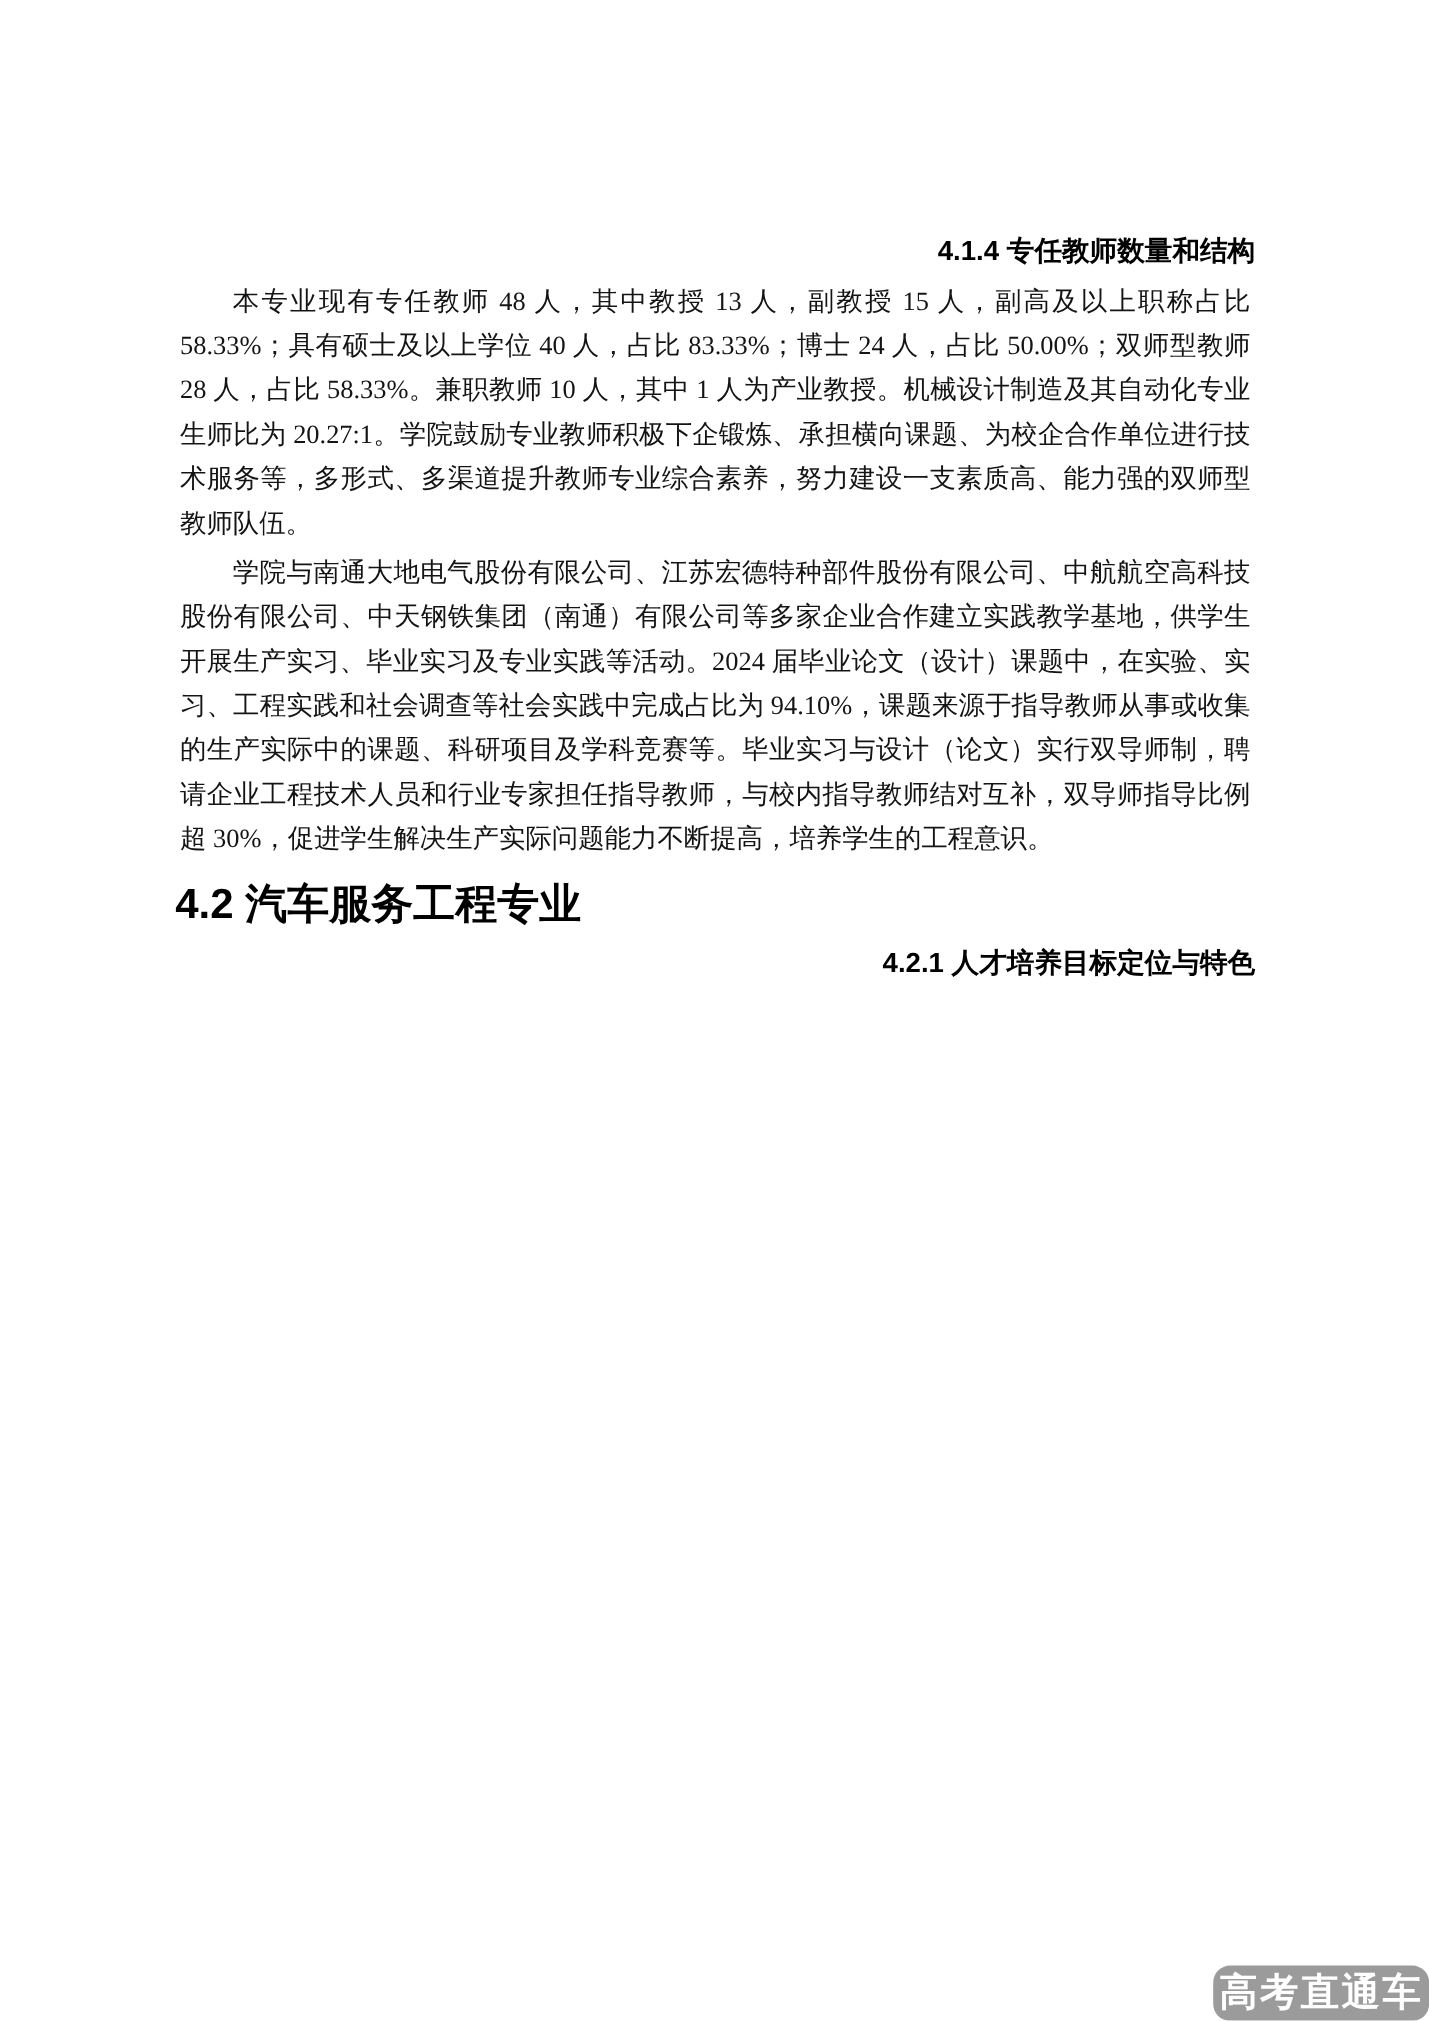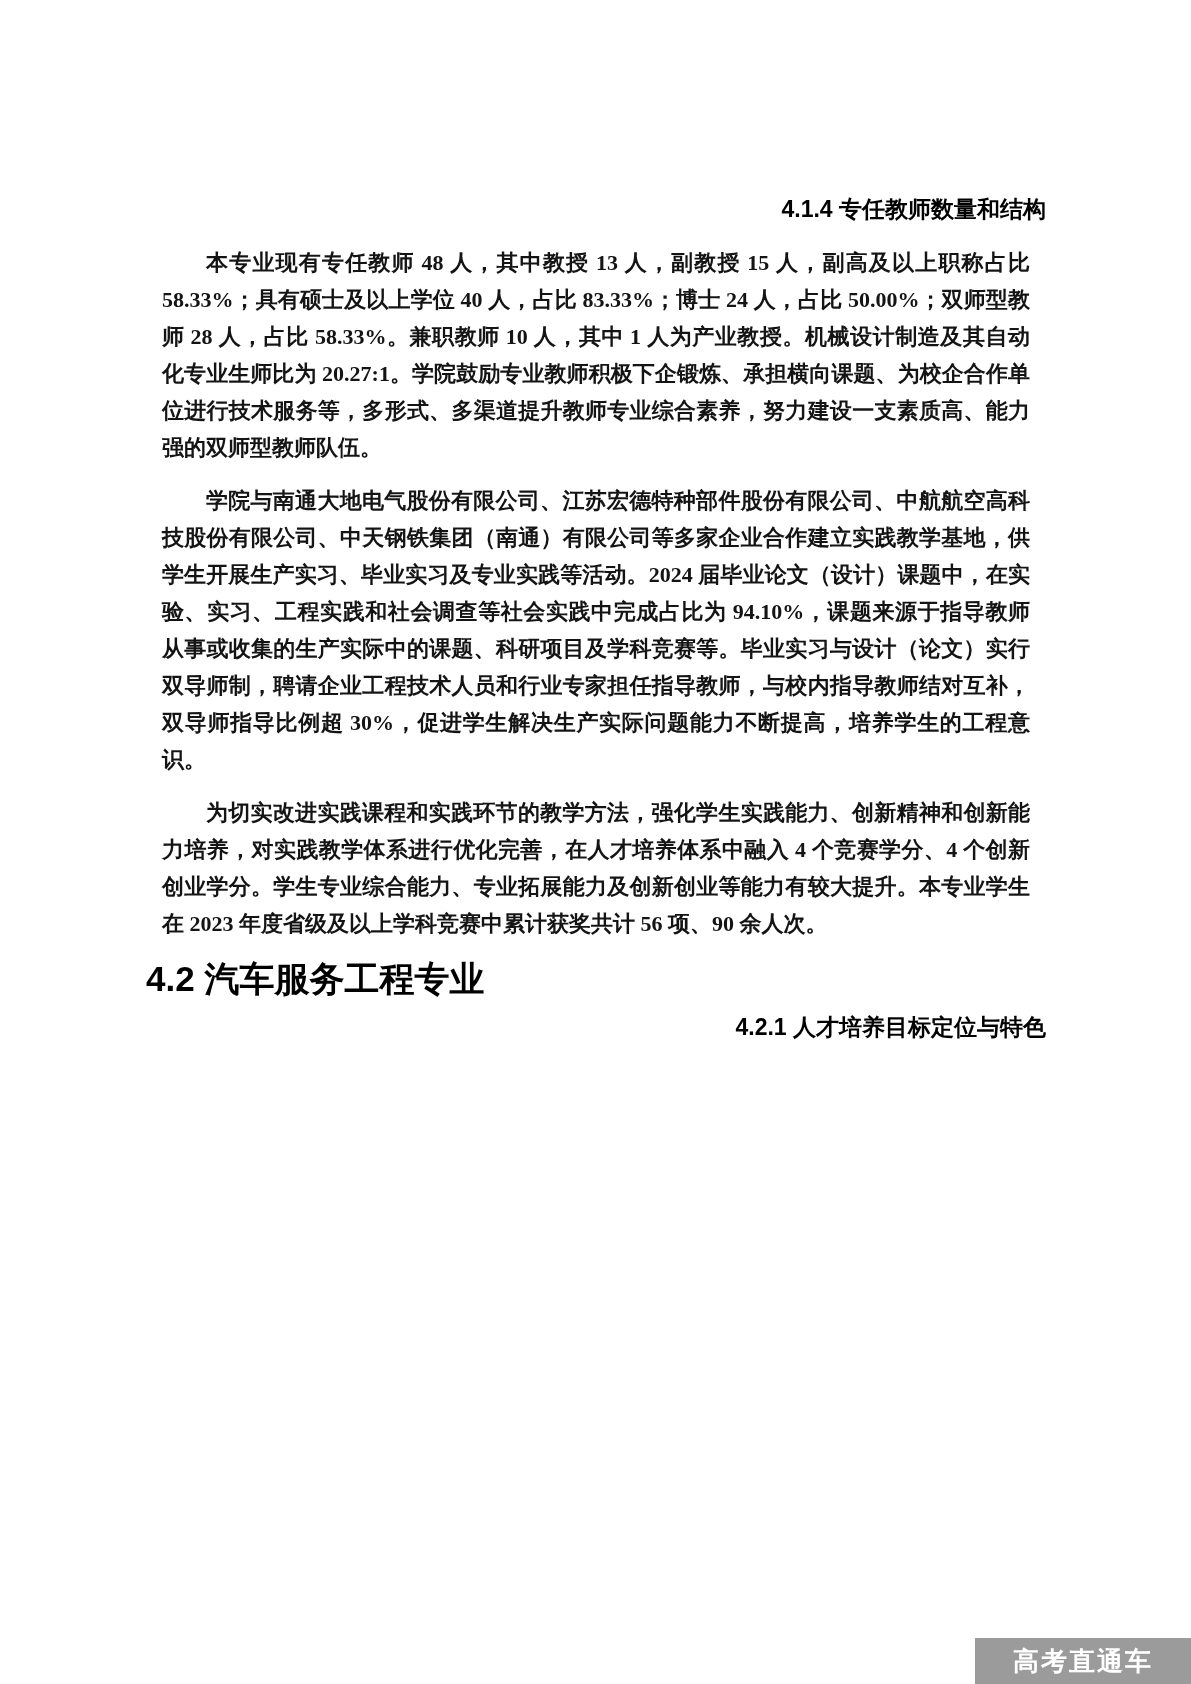--- a/index.html
+++ b/index.html
@@ -20,22 +20,21 @@
     position: absolute;
     left: 146px;
     top: 190px;
     width: 900px;
   }
   .body-p {
     font-size: 22px;
     line-height: 37px;
     text-align: justify;
     text-indent: 2em;
-    margin: 16px;
-    font-weight: bold;
+    margin: 4px;
   }
   .h3 {
     font-family: "Liberation Sans", "DejaVu Sans", sans-serif;
     font-size: 23px;
     font-weight: 700;
     line-height: 38px;
     margin: 0;
     color: #000000;
     text-align: right;
   }
@@ -53,41 +52,41 @@
     top: 1478px;
     width: 100%;
     text-align: center;
     font-size: 19px;
     color: #222222;
   }
   .watermark {
     position: absolute;
     right: 0;
     bottom: 0;
-    width: 216px;
+    width: 180px;
     height: 46px;
     background: #9b9b9b;
     color: #ffffff;
     font-family: "Liberation Sans", "DejaVu Sans", sans-serif;
-    font-size: 26px;
+    font-size: 32px;
     font-weight: 700;
     display: flex;
     align-items: center;
     justify-content: center;
     letter-spacing: 2px;
+    border-radius: 14px;
   }
 </style>
 </head>
 <body>
 
 <div class="page">
   <div class="content">
     <h3 class="h3">4.1.4 专任教师数量和结构</h3>
     <p class="body-p">本专业现有专任教师 48 人，其中教授 13 人，副教授 15 人，副高及以上职称占比 58.33%；具有硕士及以上学位 40 人，占比 83.33%；博士 24 人，占比 50.00%；双师型教师 28 人，占比 58.33%。兼职教师 10 人，其中 1 人为产业教授。机械设计制造及其自动化专业生师比为 20.27:1。学院鼓励专业教师积极下企锻炼、承担横向课题、为校企合作单位进行技术服务等，多形式、多渠道提升教师专业综合素养，努力建设一支素质高、能力强的双师型教师队伍。</p>
     <p class="body-p">学院与南通大地电气股份有限公司、江苏宏德特种部件股份有限公司、中航航空高科技股份有限公司、中天钢铁集团（南通）有限公司等多家企业合作建立实践教学基地，供学生开展生产实习、毕业实习及专业实践等活动。2024 届毕业论文（设计）课题中，在实验、实习、工程实践和社会调查等社会实践中完成占比为 94.10%，课题来源于指导教师从事或收集的生产实际中的课题、科研项目及学科竞赛等。毕业实习与设计（论文）实行双导师制，聘请企业工程技术人员和行业专家担任指导教师，与校内指导教师结对互补，双导师指导比例超 30%，促进学生解决生产实际问题能力不断提高，培养学生的工程意识。</p>
-    <p class="body-p">为切实改进实践课程和实践环节的教学方法，强化学生实践能力、创新精神和创新能力培养，对实践教学体系进行优化完善，在人才培养体系中融入 4 个竞赛学分、4 个创新创业学分。学生专业综合能力、专业拓展能力及创新创业等能力有较大提升。本专业学生在 2023 年度省级及以上学科竞赛中累计获奖共计 56 项、90 余人次。</p>
     <h2 class="h2">4.2 汽车服务工程专业</h2>
     <h3 class="h3">4.2.1 人才培养目标定位与特色</h3>
   </div>
 
 
   <div class="watermark">高考直通车</div>
 </div>
 
 </body></html>

